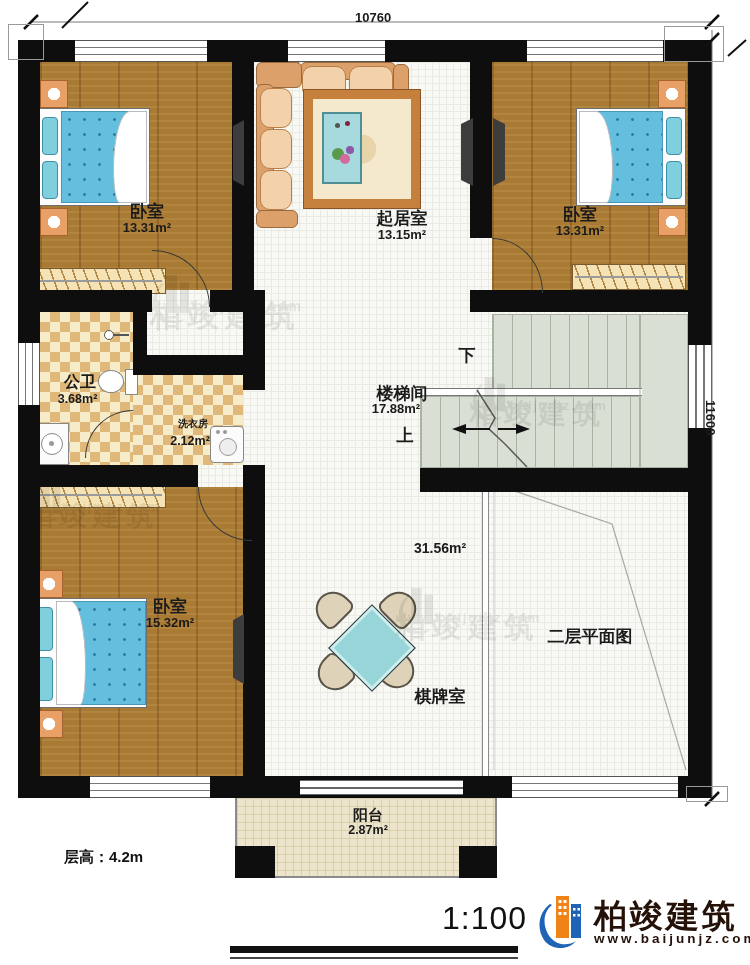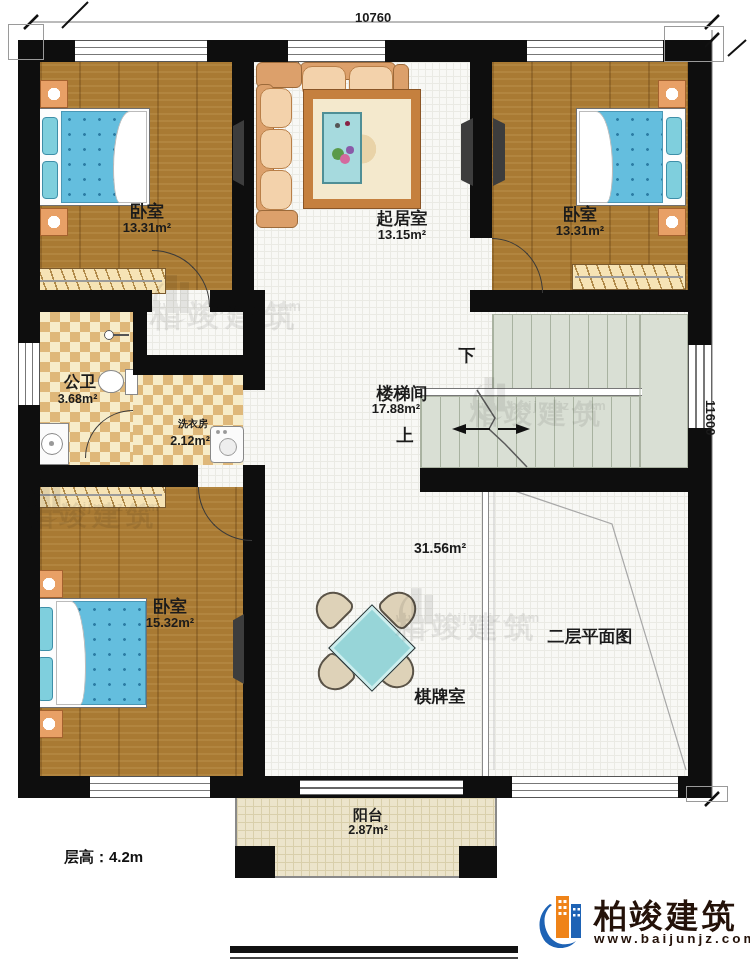--- a/index.html
+++ b/index.html
@@ -280,20 +280,21 @@
         <rect x="16" y="2" width="11" height="38" fill="currentColor"></rect>
         <rect x="30" y="9" width="9" height="31" fill="currentColor"></rect>
       </svg>
     <span class="col">
         <span class="wm-name">柏竣建筑</span>
         <span class="wm-url">www.baijunjz.com</span>
       </span>
   </div>
 
   <div class="foot" style="left:64px;top:848px;font-size:15px;font-weight:700">层高：4.2m</div>
+  <div class="foot scale" style="left:442px;top:900px">1:100</div>
   <div class="foot" style="left:230px;top:946px;width:288px;height:7px;background:#111"></div>
   <div class="foot" style="left:230px;top:957px;width:288px;height:2px;background:#444"></div>
 
   <div class="foot" style="left:534px;top:892px;width:52px;height:58px">
     <svg width="52" height="58" viewBox="0 0 52 58">
       <path d="M16 12 C5 20 2 36 10 48 C18 59 35 58 42 49 C33 55 20 53 14 42 C8 31 10 19 18 13 Z" fill="#1e63b5"></path>
       <rect x="22" y="4" width="13" height="42" fill="#ef8318"></rect>
       <rect x="37" y="12" width="10" height="34" fill="#1e63b5"></rect>
       <g fill="#fff">
         <rect x="24.5" y="8" width="3" height="3"></rect>

